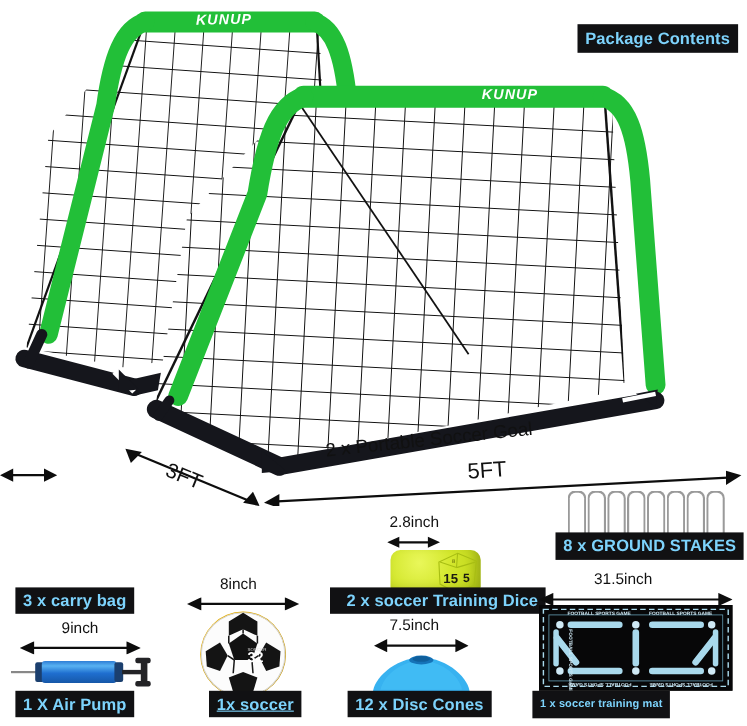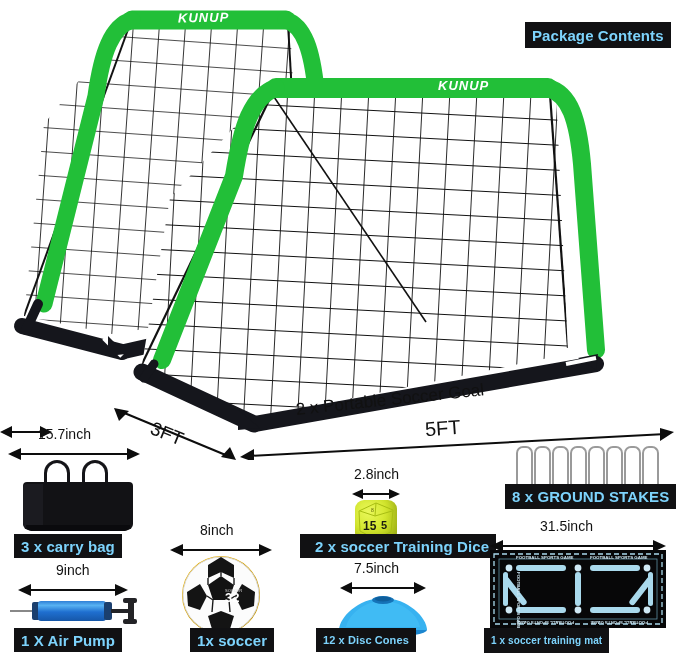--- a/index.html
+++ b/index.html
@@ -40,21 +40,21 @@
   .pumprod{position:absolute;background:#888;height:2px;}
   .pumphandle{position:absolute;background:#232326;}
 
   
   .ball{position:absolute;border-radius:50%;background:#eab308;
     box-shadow:inset -8px -10px 18px rgba(0,0,0,.18);overflow:hidden;}
 
   
   .dice{position:absolute;border-radius:9px;
     background:radial-gradient(circle at 32% 28%, #e9f75a 0%, #d2e62b 48%, #b9cf16 100%);
-    box-shadow:inset -5px -6px 10px rgba(0,0,0,.18);}
+    box-shadow:inset -5px -6px 10px rgba(0,0,0,.18);padding-left:40px;}
 
   
   .stake{position:absolute;border:2px solid #9a9a9a;border-bottom:none;border-radius:7px 7px 0 0;}
 
   
   .mat{position:absolute;background:#070708;overflow:hidden;}
 </style>
 </head>
 <body>
 
@@ -146,35 +146,20 @@
   <div class="dimlbl" style="left:150px;top:423px;font-size:19px;transform:rotate(22deg);">3FT</div>
 
   <div class="abs" style="left:0px;top:418px;width:52px;height:30px;">
     <svg width="52" height="30" viewBox="0 0 52 30">
       <path d="M8,14 L44,14" stroke="#0d0d0d" stroke-width="2" fill="none"></path>
       <polygon points="0,14 12,8 12,20" fill="#0d0d0d"></polygon>
       <polygon points="52,14 40,8 40,20" fill="#0d0d0d"></polygon>
     </svg>
   </div>
 
-  <div class="abs" style="left:4px;top:426px;width:150px;height:130px;">
-    <div class="dimlbl" style="left:34px;top:0px;font-size:14px;">15.7inch</div>
-    <div class="abs" style="left:4px;top:20px;width:132px;height:12px;">
-      <svg width="132" height="12" viewBox="0 0 132 12">
-        <path d="M8,6 L124,6" stroke="#0d0d0d" stroke-width="2" fill="none"></path>
-        <polygon points="0,6 13,0 13,12" fill="#0d0d0d"></polygon>
-        <polygon points="132,6 119,0 119,12" fill="#0d0d0d"></polygon>
-      </svg>
-    </div>
-    <div class="baghandle" style="left:40px;top:34px;width:20px;height:26px;"></div>
-    <div class="baghandle" style="left:78px;top:34px;width:20px;height:26px;"></div>
-    <div class="bagbody" style="left:19px;top:56px;width:110px;height:48px;"></div>
-    <div class="abs" style="left:19px;top:58px;width:20px;height:44px;background:#1b1b20;border-radius:4px 0 0 5px;"></div>
-    <div class="abs" style="left:22px;top:99px;width:104px;height:6px;background:#0a0a0d;border-radius:0 0 5px 5px;"></div>
-  </div>
   <div class="chip abs" style="left:14px;top:534px;height:24px;font-size:15px;">
     <span>3 x carry bag</span>
   </div>
 
   <div class="abs" style="left:10px;top:562px;width:150px;height:70px;text-align:center;">
     <div class="dimlbl" style="left:46px;top:0px;font-size:14px;">9inch</div>
     <div class="abs" style="left:8px;top:20px;width:110px;height:12px;">
       <svg width="110" height="12" viewBox="0 0 110 12">
         <path d="M8,6 L102,6" stroke="#0d0d0d" stroke-width="2" fill="none"></path>
         <polygon points="0,6 13,0 13,12" fill="#0d0d0d"></polygon>
@@ -210,21 +195,21 @@
         <polygon points="39,1 52,9 52,22 39,16 26,22 26,9" fill="#141414"></polygon>
         <polygon points="5,36 18,28 25,40 18,54 6,50" fill="#141414"></polygon>
         <polygon points="73,36 60,28 53,40 60,54 72,50" fill="#141414"></polygon>
         <polygon points="26,60 39,55 52,60 48,73 30,73" fill="#141414"></polygon>
         <path d="M39,16 L39,20 M26,22 L26,29 M52,22 L52,29 M25,40 L31,44 M53,40 L47,44 M31,44 L30,56 M47,44 L48,56" stroke="#1a1a1a" stroke-width="1.4" fill="none"></path>
         <text x="43" y="46" font-family="Liberation Sans, sans-serif" font-size="13" font-weight="bold" fill="#ffffff">32</text>
         <text x="43" y="36" font-family="Liberation Sans, sans-serif" font-size="4" fill="#dddddd">SOCCER</text>
       </svg>
     </div>
   </div>
-  <div class="chip abs" style="left:190px;top:628px;height:24px;font-size:15px;">
+  <div class="chip abs" style="left:190px;top:628px;height:24px;font-size:15px;text-decoration:underline;">
     <span>1x soccer</span>
   </div>
 
   <div class="abs" style="left:330px;top:466px;width:120px;height:70px;">
     <div class="dimlbl" style="left:24px;top:0px;font-size:14px;">2.8inch</div>
     <div class="abs" style="left:22px;top:20px;width:48px;height:12px;">
       <svg width="48" height="12" viewBox="0 0 48 12">
         <path d="M7,6 L41,6" stroke="#0d0d0d" stroke-width="2" fill="none"></path>
         <polygon points="0,6 11,1 11,11" fill="#0d0d0d"></polygon>
         <polygon points="48,6 37,1 37,11" fill="#0d0d0d"></polygon>
@@ -256,21 +241,21 @@
     <div class="abs" style="left:18px;top:32px;width:90px;height:46px;">
       <svg width="90" height="46" viewBox="0 0 90 46">
         <ellipse cx="45" cy="38" rx="44" ry="7" fill="#1b86cf"></ellipse>
         <path d="M1,38 C1,26 20,6 45,6 C70,6 89,26 89,38 Z" fill="#37b2f0"></path>
         <path d="M8,35 C10,24 25,9 45,9 C65,9 80,24 82,35 Z" fill="#49c2f7" opacity="0.55"></path>
         <ellipse cx="45" cy="8" rx="11" ry="4" fill="#1573b8"></ellipse>
         <ellipse cx="45" cy="7" rx="8" ry="2.6" fill="#0f5f9c"></ellipse>
       </svg>
     </div>
   </div>
-  <div class="chip abs" style="left:316px;top:628px;height:24px;font-size:11px;">
+  <div class="chip abs" style="left:316px;top:628px;height:24px;font-size:15px;">
     <span>12 x Disc Cones</span>
   </div>
 
   <div class="abs" style="left:510px;top:442px;width:160px;height:50px;">
     <div class="stake" style="left:6px;top:4px;width:13px;height:42px;"></div>
     <div class="stake" style="left:24px;top:4px;width:13px;height:42px;"></div>
     <div class="stake" style="left:42px;top:4px;width:13px;height:42px;"></div>
     <div class="stake" style="left:60px;top:4px;width:13px;height:42px;"></div>
     <div class="stake" style="left:78px;top:4px;width:13px;height:42px;"></div>
     <div class="stake" style="left:96px;top:4px;width:13px;height:42px;"></div>

